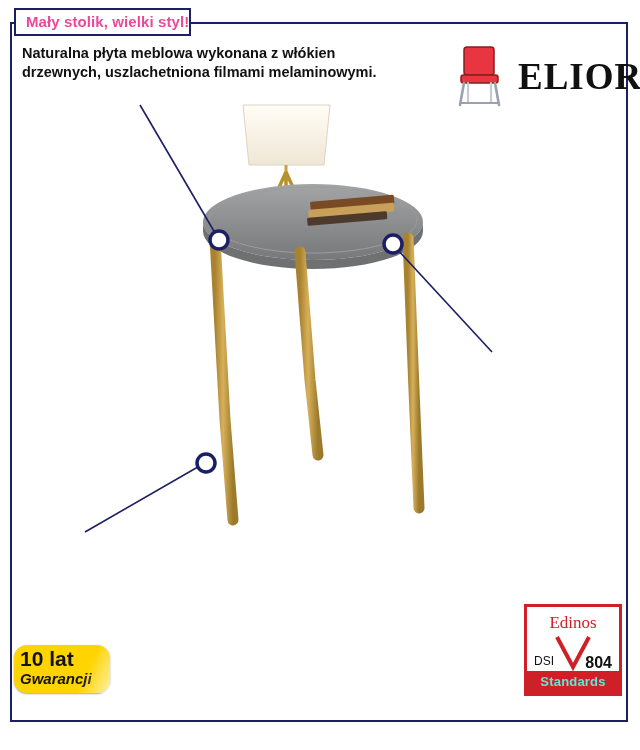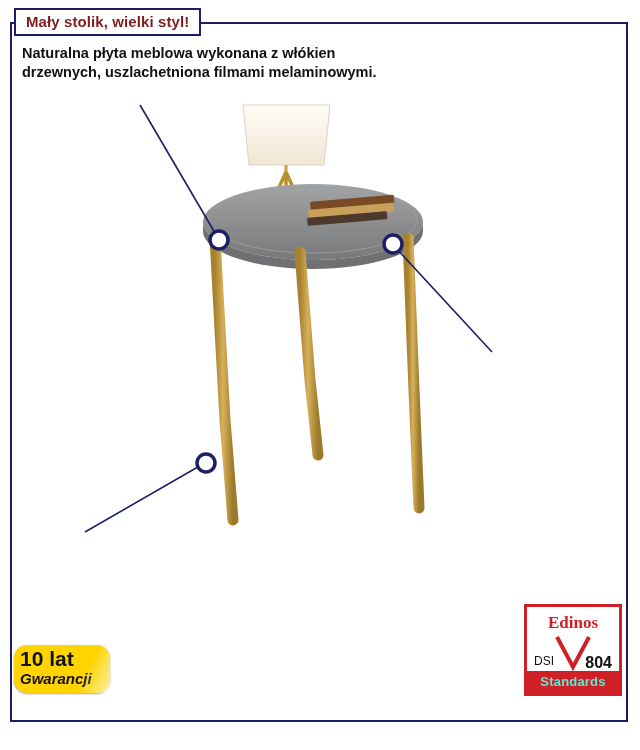--- a/index.html
+++ b/index.html
@@ -26,24 +26,24 @@
     box-sizing: border-box;
   }
   
   .title-banner {
     position: absolute;
     left: 14px;
     top: 22px;
     transform: translateY(-50%);
     background: #ffffff;
     border: 2px solid #1b1f63;
-    padding: 3px 10px 4px 10px;
+    padding: 3px 0 4px 10px;
     font-size: 15px;
     font-weight: bold;
-    color: #7f1d1d;
+    color: #ec4899;
     white-space: nowrap;
     letter-spacing: 0.1px;
   }
 
   
   .logo-wrap {
     position: absolute;
     left: 452px;
     top: 42px;
     width: 170px;
@@ -132,21 +132,21 @@
     border: 3px solid #d02027;
     background: #ffffff;
     box-sizing: border-box;
   }
   .edinos .e-title {
     position: absolute;
     left: 0; right: 0; top: 6px;
     text-align: center;
     font-family: "Liberation Serif", serif;
     font-size: 17px;
-    font-weight: bold;
+    font-weight: normal;
     color: #d02027;
   }
   .edinos .e-dsi {
     position: absolute;
     left: 7px; top: 47px;
     font-size: 12px;
     font-weight: normal;
     color: #111;
   }
   .edinos .e-num {
@@ -172,20 +172,34 @@
 </style>
 </head>
 <body>
 
 <div class="page">
 
   <div class="frame"></div>
 
   <div class="title-banner">Mały stolik, wielki styl!</div>
 
+  <div class="logo-wrap">
+    <div class="logo-chair">
+      <svg width="56" height="62" viewBox="0 0 56 62" xmlns="http://www.w3.org/2000/svg">
+        <rect x="12" y="2" width="30" height="28" rx="3" fill="#e8353f" stroke="#8d1a20" stroke-width="1.5"></rect>
+        <rect x="9" y="30" width="37" height="8" rx="2.5" fill="#e8353f" stroke="#8d1a20" stroke-width="1.5"></rect>
+        <path d="M12 38 L8 60" stroke="#9aa3ab" stroke-width="2.6" fill="none" stroke-linecap="round"></path>
+        <path d="M43 38 L47 60" stroke="#9aa3ab" stroke-width="2.6" fill="none" stroke-linecap="round"></path>
+        <path d="M16 38 L16 58" stroke="#c3ccd3" stroke-width="2.2" fill="none" stroke-linecap="round"></path>
+        <path d="M39 38 L39 58" stroke="#c3ccd3" stroke-width="2.2" fill="none" stroke-linecap="round"></path>
+        <path d="M8 58 L47 58" stroke="#9aa3ab" stroke-width="2" fill="none" stroke-linecap="round"></path>
+      </svg>
+    </div>
+    <div class="logo-text">ELIOR</div>
+  </div>
 
   <svg class="product-svg" viewBox="0 0 640 750" xmlns="http://www.w3.org/2000/svg">
     <defs>
       <linearGradient id="topGrad" x1="0" y1="0" x2="0" y2="1">
         <stop offset="0%" stop-color="#a3a4a6"></stop>
         <stop offset="55%" stop-color="#8b8c8e"></stop>
         <stop offset="100%" stop-color="#77787a"></stop>
       </linearGradient>
       <linearGradient id="legGrad" x1="0" y1="0" x2="1" y2="0">
         <stop offset="0%" stop-color="#a8822f"></stop>

